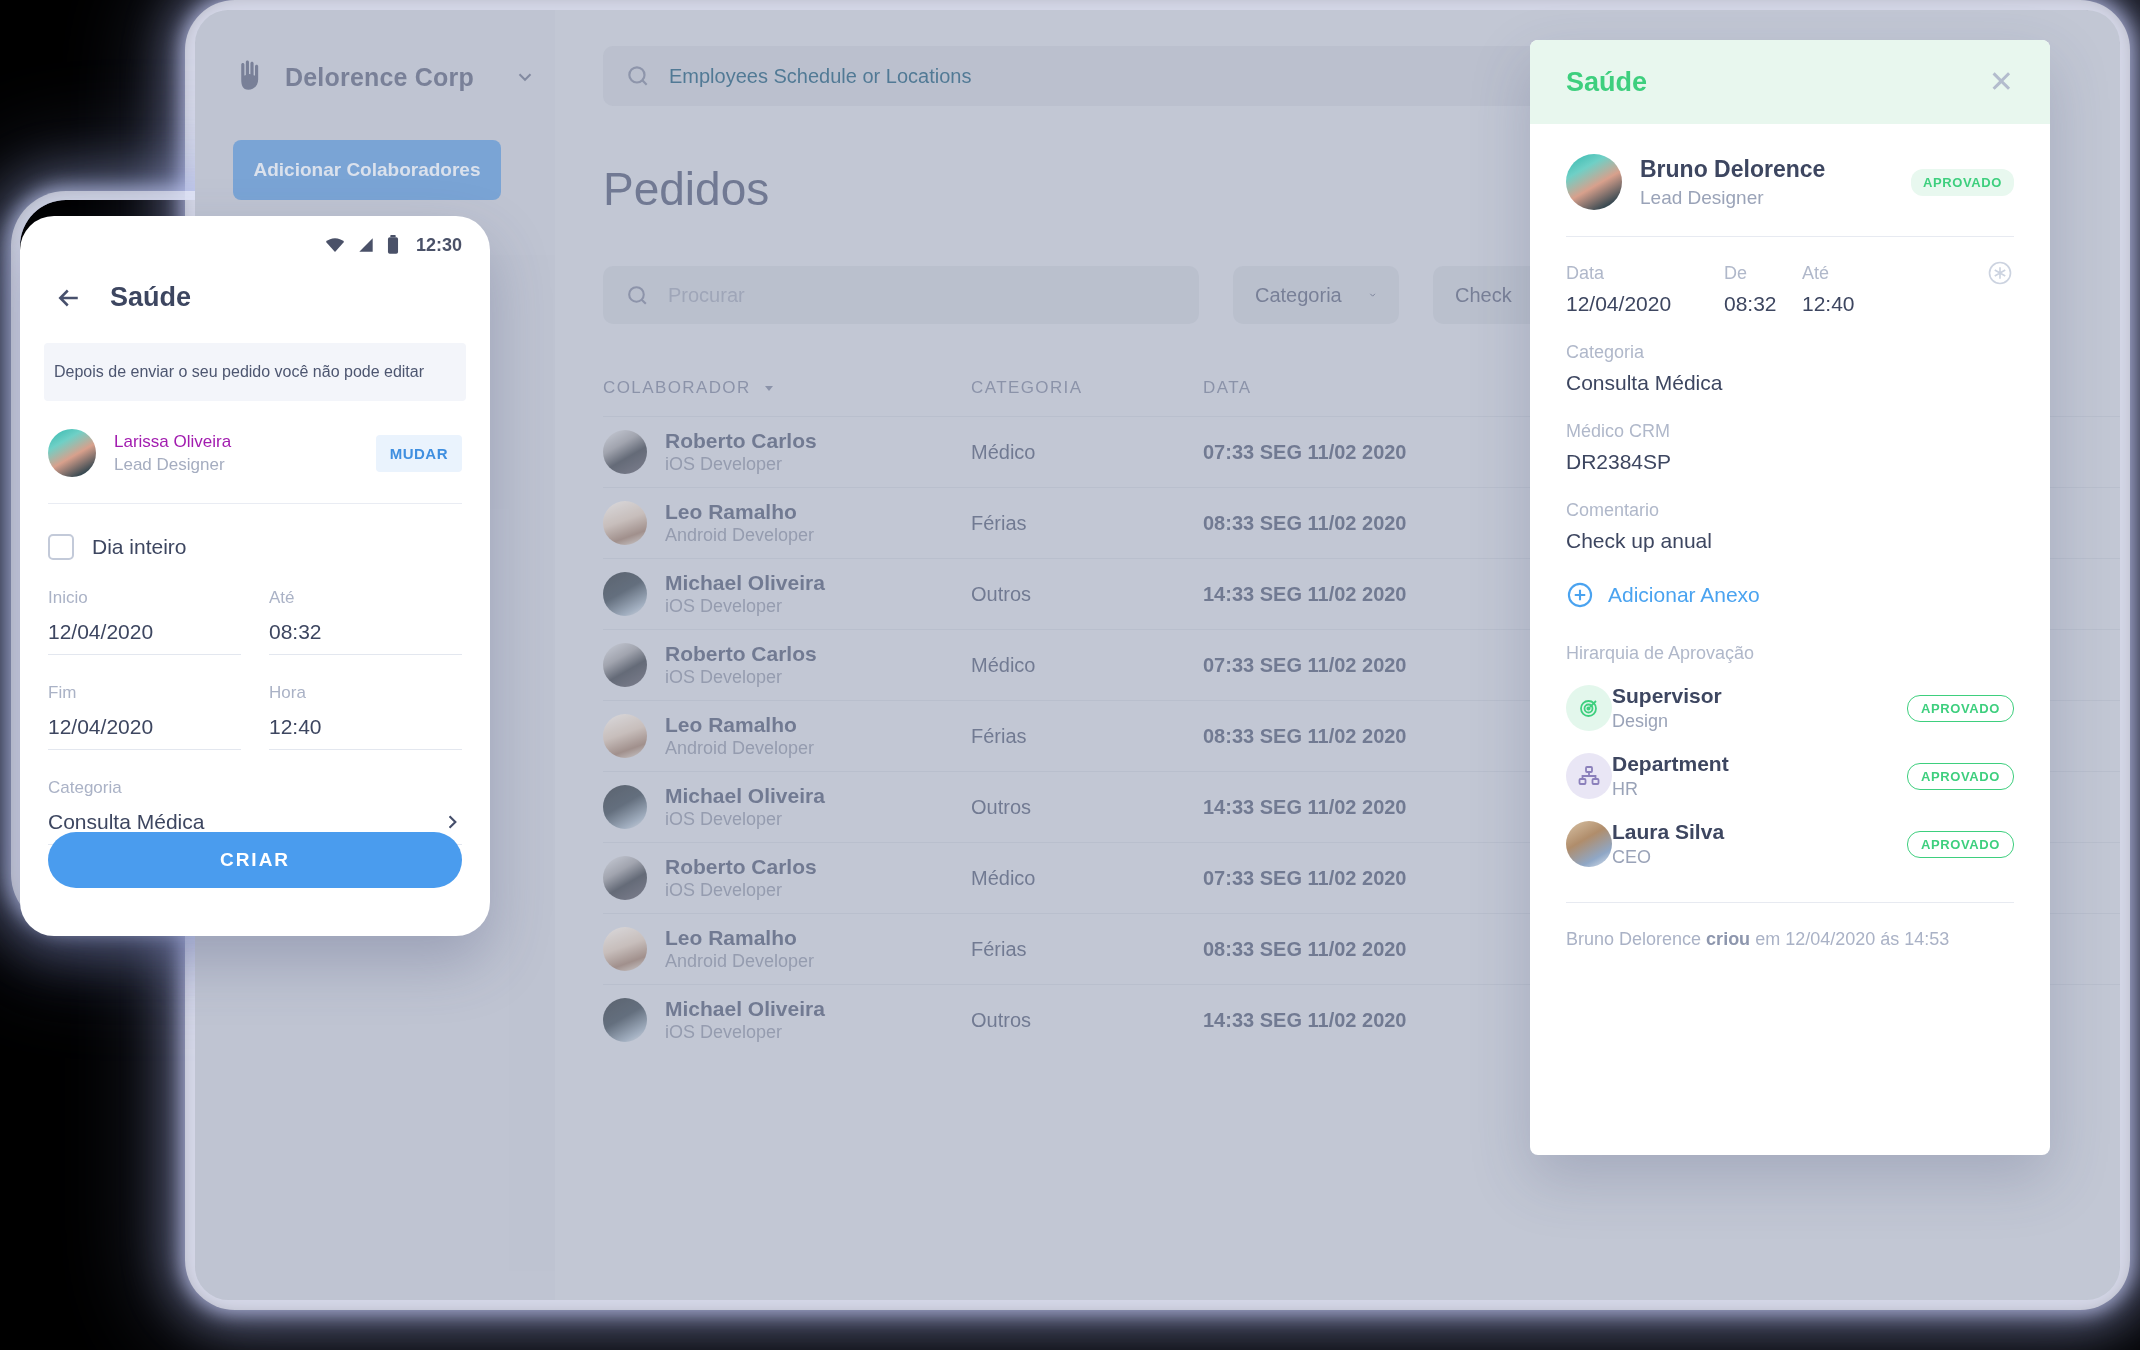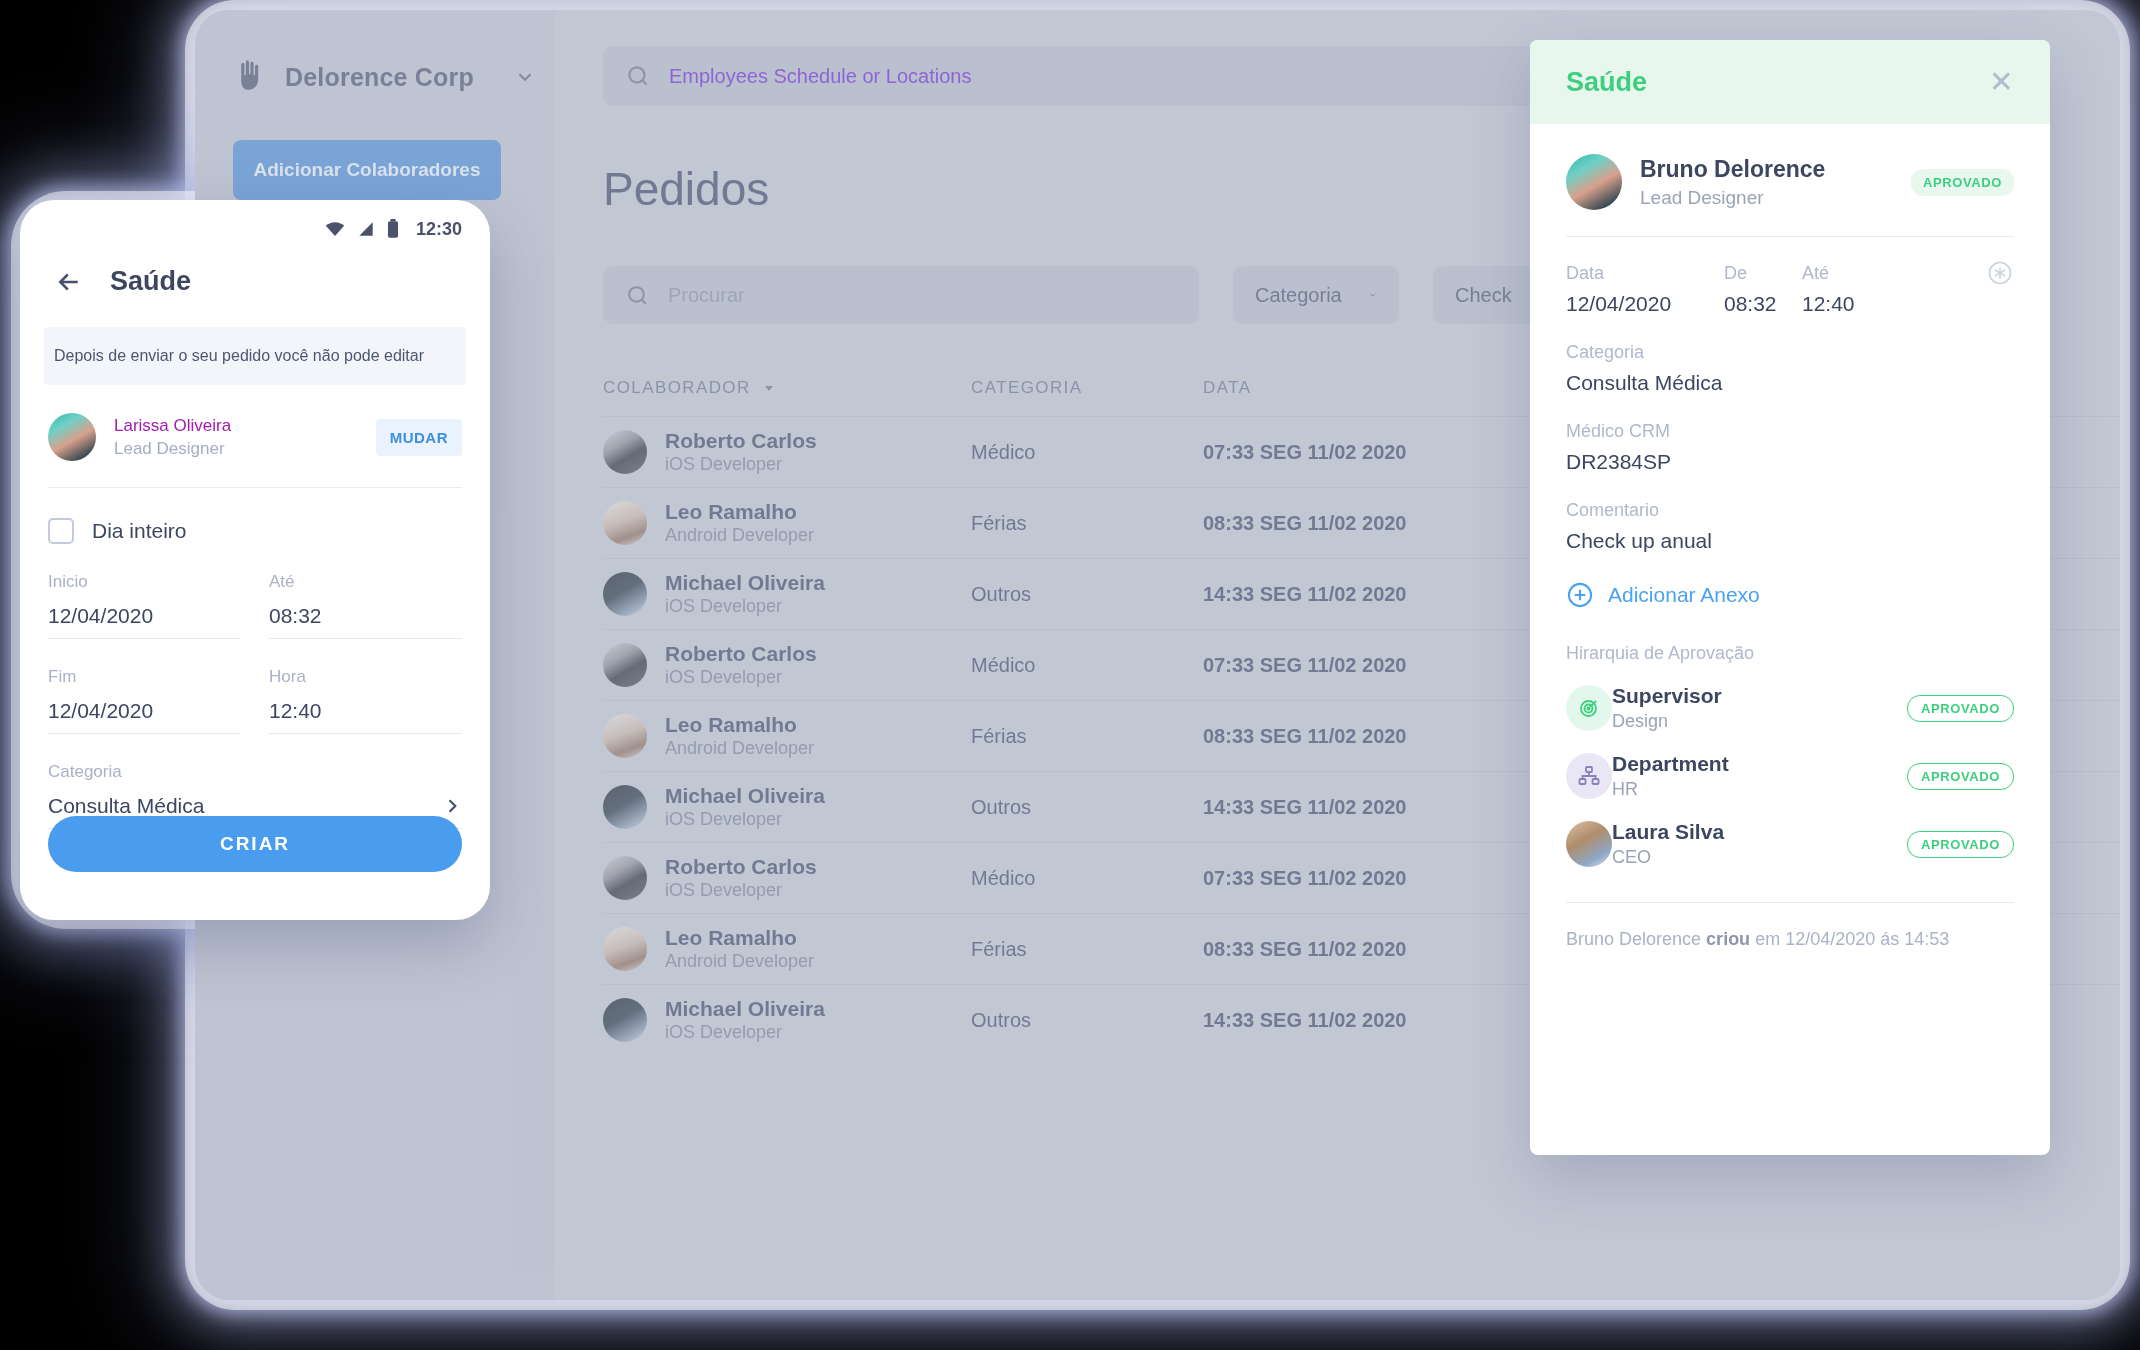--- a/index.html
+++ b/index.html
@@ -67,21 +67,21 @@
     margin: 54px 0 0 38px; color: #4c5573;
     font-size: 24px; font-weight: 600;
   }
 
   .content { position: absolute; left: 360px; top: 0; right: 0; bottom: 0; }
   .topbar { display: flex; align-items: center; padding: 36px 40px 0 48px; gap: 40px; }
   .topsearch {
     flex: 0 0 1060px; height: 60px; background: #b6bcca; border-radius: 10px;
     display: flex; align-items: center; gap: 18px; padding: 0 22px;
   }
-  .topsearch .ph { color: #6d28d9; font-size: 20px; }
+  .topsearch .ph { color: #0c4a6e; font-size: 20px; }
   .whatsnew { color: #4c5573; font-size: 20px; white-space: nowrap; }
 
   .page-title { margin: 56px 0 0 48px; font-size: 46px; font-weight: 400; color: #3f4a6b; }
 
   .filters { display: flex; align-items: center; gap: 34px; margin: 50px 0 0 48px; }
   .fsearch {
     width: 596px; height: 58px; background: #b6bcca; border-radius: 10px;
     display: flex; align-items: center; gap: 18px; padding: 0 22px;
   }
   .fsearch .ph { color: #8a92a8; font-size: 20px; }
@@ -162,21 +162,21 @@
     margin-left: auto; border: 1px solid #3ecf7e; color: #3ecf7e; background: #fff;
     font-size: 13px; font-weight: 700; letter-spacing: .6px;
     padding: 5px 13px; border-radius: 13px;
   }
   .panel-foot { padding-top: 34px; }
   .foot-txt { font-size: 18px; color: #aab2c6; padding-top: 26px; }
   .foot-txt b { color: #8d96ad; }
 
   
   .phone {
-    position: absolute; left: 20px; top: 200px; width: 470px; height: 720px;
+    position: absolute; left: 20px; top: 216px; width: 470px; height: 720px;
     background: #ffffff; border-radius: 34px; overflow: hidden;
     box-shadow: 0 26px 60px rgba(60,70,110,0.28);
   }
   .statusbar {
     height: 58px; display: flex; align-items: center; justify-content: flex-end;
     gap: 10px; padding: 0 28px; color: #4a5168;
   }
   .clock { font-size: 18px; font-weight: 700; margin-left: 6px; }
   .appbar { display: flex; align-items: center; gap: 26px; padding: 8px 34px 0; }
   .back { width: 30px; height: 30px; color: #47506c; cursor: pointer; }

